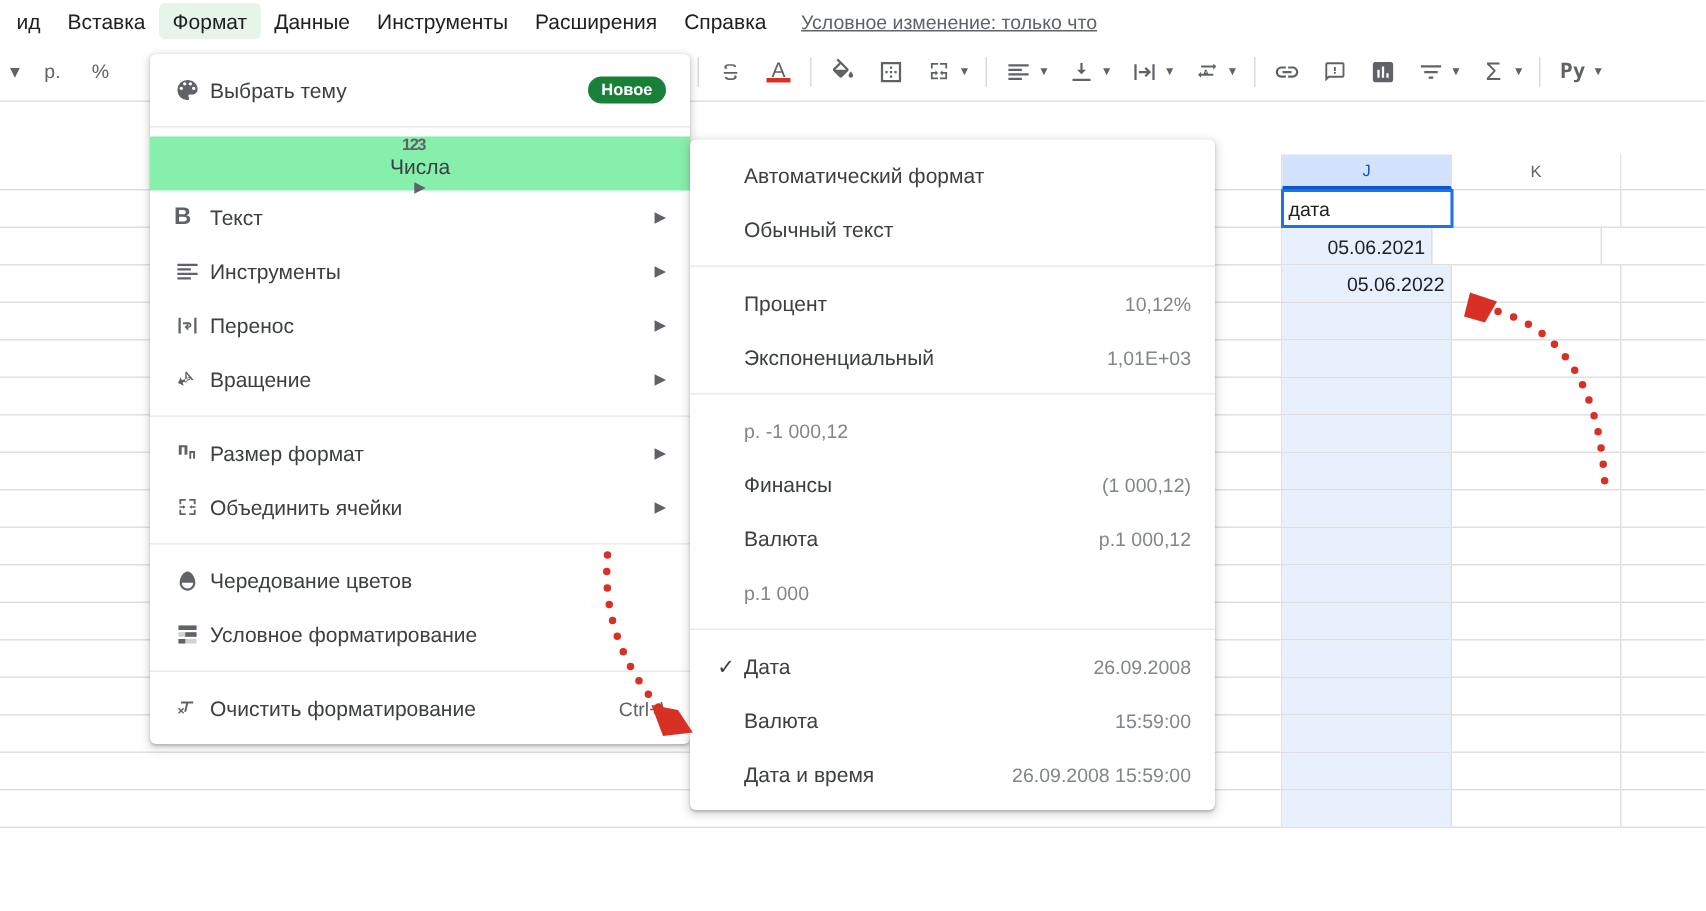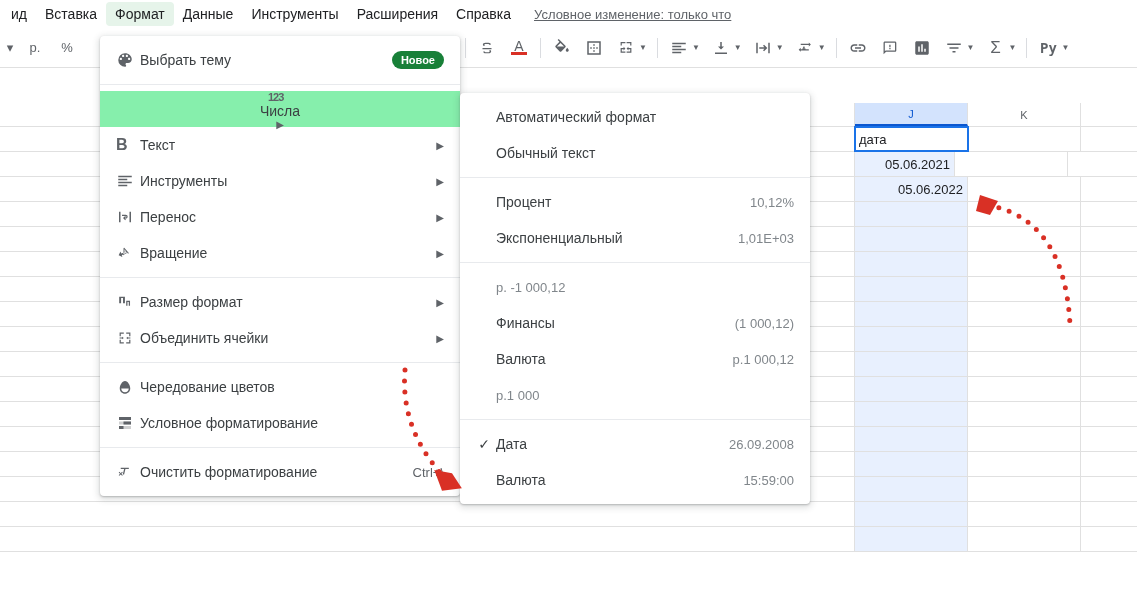--- a/index.html
+++ b/index.html
@@ -553,20 +553,25 @@
   <div class="num-row">
     <span class="num-check">✓</span>
     <span class="num-label">Дата</span>
     <span class="num-example">26.09.2008</span>
   </div>
   <div class="num-row">
     <span class="num-check"></span>
     <span class="num-label">Валюта</span>
     <span class="num-example">15:59:00</span>
   </div>
+  <div class="num-row">
+    <span class="num-check"></span>
+    <span class="num-label">Дата и время</span>
+    <span class="num-example">26.09.2008 15:59:00</span>
+  </div>
 </div>
 
 <svg class="annotation" style="left:375px;top:360px;" width="120" height="150">
   <path class="dot-curve" d="M30 10 Q 25 70 70 118"></path>
   <path class="arrow-head" d="M72 132 L55 118 L72 112 L88 120 Z" transform="rotate(30 72 122)"></path>
 </svg>
 
 <svg class="annotation" style="left:970px;top:185px;" width="130" height="160">
   <path class="dot-curve" d="M18 20 Q 95 35 100 140"></path>
   <path class="arrow-head" d="M10 10 L28 16 L20 30 L6 26 Z"></path>

